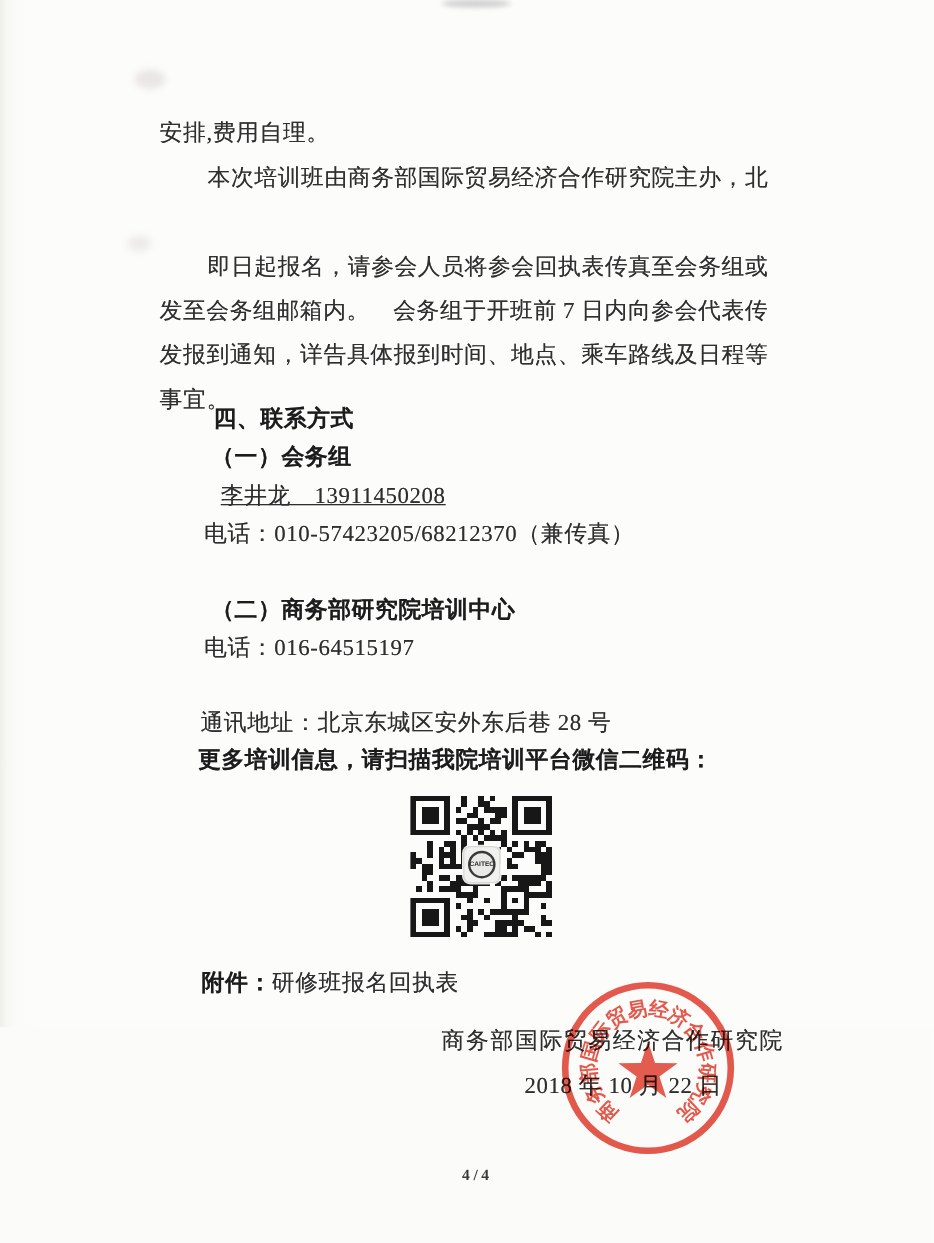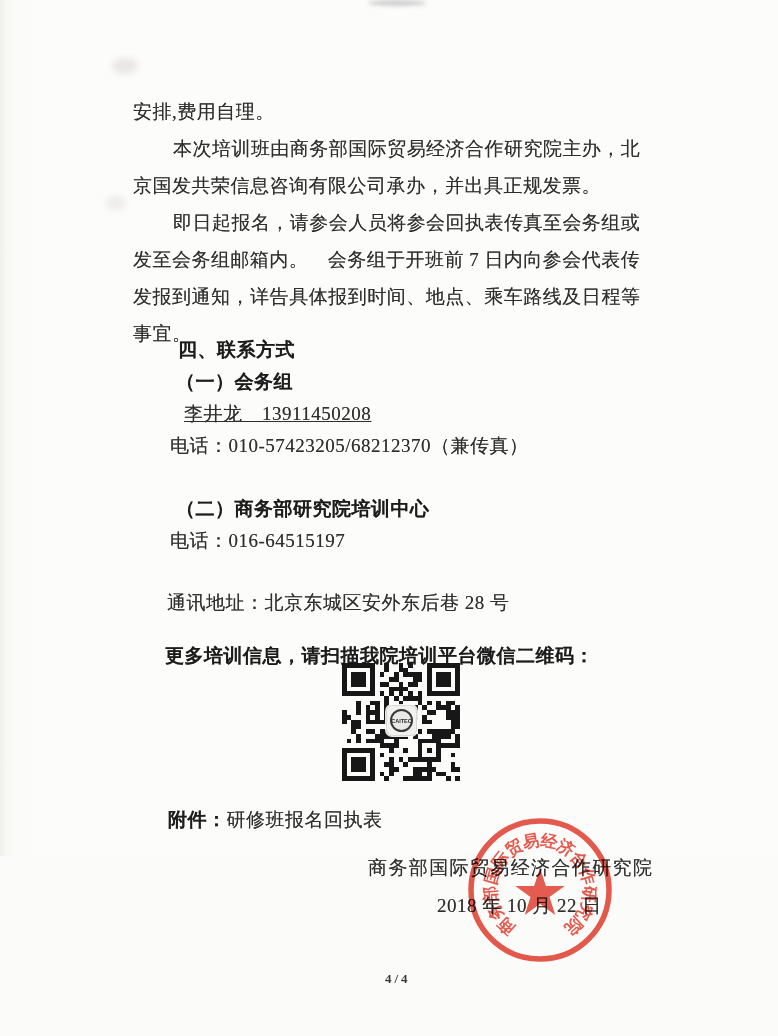--- a/index.html
+++ b/index.html
@@ -68,34 +68,33 @@
 <body>
 
 <div class="page">
 
   <div class="smudge-top"></div>
   <div class="smudge-left1"></div>
   <div class="smudge-left2"></div>
 
   <div class="ln" style="left:133px;top:100px;">安排,费用自理。</div>
   <div class="ln just" style="left:173px;top:137px;width:467px;"><span>本</span><span>次</span><span>培</span><span>训</span><span>班</span><span>由</span><span>商</span><span>务</span><span>部</span><span>国</span><span>际</span><span>贸</span><span>易</span><span>经</span><span>济</span><span>合</span><span>作</span><span>研</span><span>究</span><span>院</span><span>主</span><span>办</span><span>，</span><span>北</span></div>
-  <div class="ln" style="left:133px;top:174px;">京国发共荣信息咨询有限公司承办，并出具正规发票。</div>
   <div class="ln just" style="left:173px;top:211px;width:467px;"><span>即</span><span>日</span><span>起</span><span>报</span><span>名</span><span>，</span><span>请</span><span>参</span><span>会</span><span>人</span><span>员</span><span>将</span><span>参</span><span>会</span><span>回</span><span>执</span><span>表</span><span>传</span><span>真</span><span>至</span><span>会</span><span>务</span><span>组</span><span>或</span></div>
   <div class="ln just" style="left:133px;top:248px;width:507px;"><span>发</span><span>至</span><span>会</span><span>务</span><span>组</span><span>邮</span><span>箱</span><span>内</span><span>。</span><span>　</span><span>会</span><span>务</span><span>组</span><span>于</span><span>开</span><span>班</span><span>前</span><span> </span><span>7</span><span> </span><span>日</span><span>内</span><span>向</span><span>参</span><span>会</span><span>代</span><span>表</span><span>传</span></div>
   <div class="ln just" style="left:133px;top:285px;width:507px;"><span>发</span><span>报</span><span>到</span><span>通</span><span>知</span><span>，</span><span>详</span><span>告</span><span>具</span><span>体</span><span>报</span><span>到</span><span>时</span><span>间</span><span>、</span><span>地</span><span>点</span><span>、</span><span>乘</span><span>车</span><span>路</span><span>线</span><span>及</span><span>日</span><span>程</span><span>等</span></div>
   <div class="ln" style="left:133px;top:322px;">事宜。</div>
 
   <div class="ln bold" style="left:178px;top:338px;">四、联系方式</div>
   <div class="ln bold" style="left:176px;top:370px;">（一）会务组</div>
   <div class="ln" style="left:184px;top:402px;text-decoration:underline;">李井龙　13911450208</div>
   <div class="ln" style="left:170px;top:434px;">电话：010-57423205/68212370（兼传真）</div>
   <div class="ln bold" style="left:176px;top:497px;">（二）商务部研究院培训中心</div>
   <div class="ln" style="left:170px;top:529px;">电话：016-64515197</div>
   <div class="ln" style="left:167px;top:591px;">通讯地址：北京东城区安外东后巷 28 号</div>
-  <div class="ln bold" style="left:165px;top:644px;">更多培训信息，请扫描我院培训平台微信二维码：</div>
+  <div class="ln bold" style="left:165px;top:622px;">更多培训信息，请扫描我院培训平台微信二维码：</div>
 
   <div class="qr-wrap">
     <svg id="qr-svg" width="118" height="118" viewBox="0 0 25 25" shape-rendering="crispEdges">
         <rect x="0" y="0" width="1" height="1" fill="#171717"></rect>
         <rect x="1" y="0" width="1" height="1" fill="#171717"></rect>
         <rect x="2" y="0" width="1" height="1" fill="#171717"></rect>
         <rect x="3" y="0" width="1" height="1" fill="#171717"></rect>
         <rect x="4" y="0" width="1" height="1" fill="#171717"></rect>
         <rect x="5" y="0" width="1" height="1" fill="#171717"></rect>
         <rect x="6" y="0" width="1" height="1" fill="#171717"></rect>

